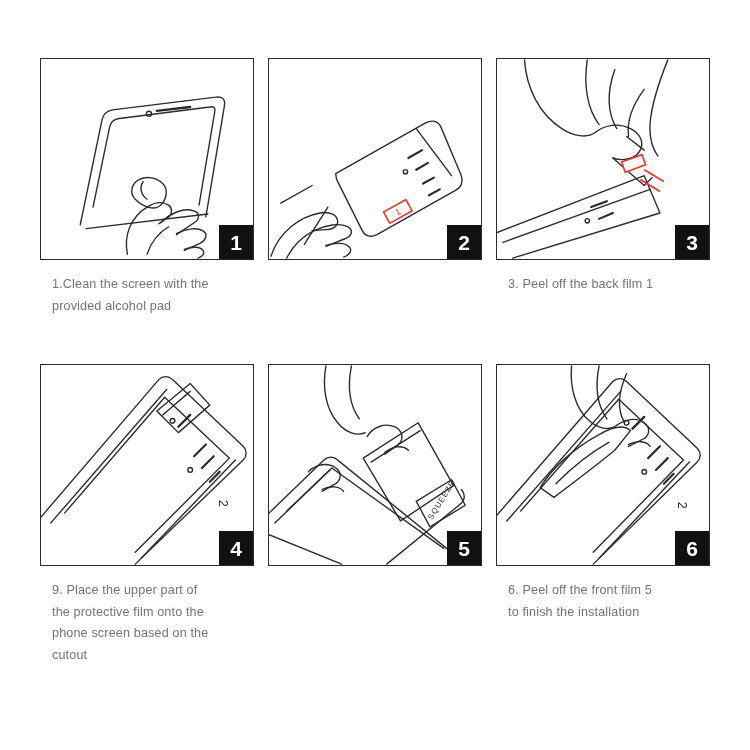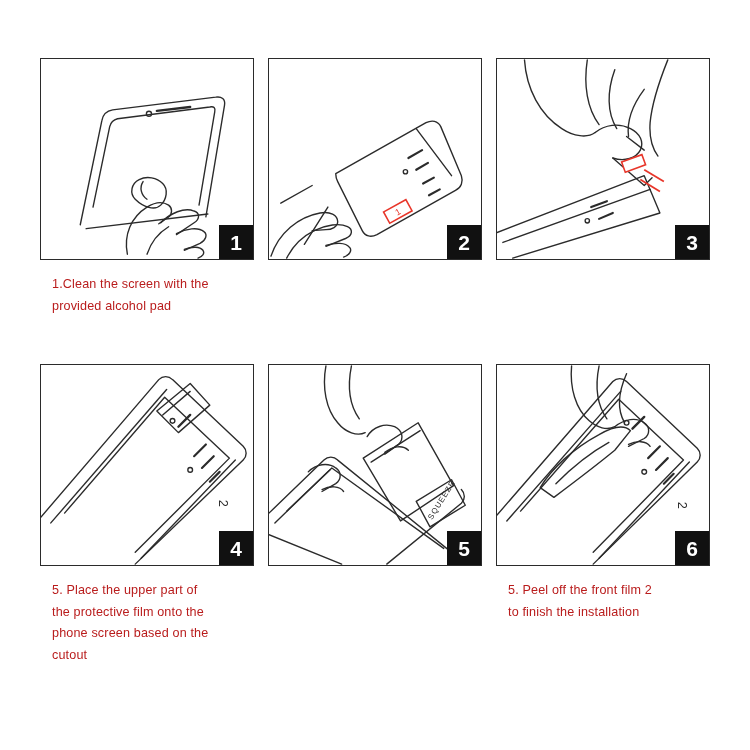--- a/index.html
+++ b/index.html
@@ -52,21 +52,21 @@
     font-weight: bold;
     display: flex;
     align-items: center;
     justify-content: center;
     line-height: 1;
     font-family: "Liberation Sans", sans-serif;
   }
   .caption {
     font-size: 12.6px;
     line-height: 1.72;
-    color: #b91c1c;
+    color: #737373;
     padding: 14px 6px 0 12px;
     letter-spacing: 0.15px;
     white-space: pre-line;
   }
   .row1 .caption { min-height: 72px; }
   .row2 .caption { min-height: 130px; }
   svg { display: block; }
   .row-gap2 { height: 18px; }
 </style>
 </head>
@@ -163,20 +163,21 @@
             <path d="M118 100 L150 128 L158 120"></path>
           </g>
           <g>
             <rect x="128" y="100" width="22" height="11" transform="rotate(-20 139 105)" fill="#ffffff" stroke="#e8362a" stroke-width="1.6"></rect>
             <path d="M150 112 L170 124" stroke="#e8362a" stroke-width="1.8" fill="none"></path>
             <path d="M146 122 L166 134" stroke="#e8362a" stroke-width="1.8" fill="none"></path>
           </g>
         </svg>
         <div class="badge">3</div>
       </div>
+      <div class="caption">3. Peel off the back film 1</div>
     </div>
   </div>
 
   <div class="row-gap2"></div>
 
   <div class="grid">
 
     <div class="cell row2">
       <div class="panel">
         <svg viewBox="0 0 216 202" width="100%" height="100%">
@@ -198,21 +199,21 @@
 
             <path d="M118 46 L152 18 L172 40 L140 68 Z"></path>
             <path d="M124 50 L152 26"></path>
           </g>
           <g>
             <text x="181" y="140" font-size="13" fill="#2b2b2b" transform="rotate(90 181 140)" text-anchor="middle" font-family="Liberation Sans, sans-serif">2</text>
           </g>
         </svg>
         <div class="badge">4</div>
       </div>
-      <div class="caption">5. Place the upper part of
+      <div class="caption">9. Place the upper part of
 the protective film onto the
 phone screen based on the
 cutout</div>
     </div>
 
     <div class="cell row2">
       <div class="panel">
         <svg viewBox="0 0 216 202" width="100%" height="100%">
           <g fill="none" stroke="#2b2b2b" stroke-width="1.4" stroke-linecap="round" stroke-linejoin="round">
 
@@ -269,18 +270,18 @@
             <path d="M132 8 C124 26 122 44 130 58"></path>
             <path d="M120 62 C130 54 142 52 150 58 C156 62 156 70 150 74 L134 82"></path>
             <path d="M134 80 C142 76 152 76 156 82"></path>
           </g>
           <g>
             <text x="184" y="142" font-size="13" fill="#2b2b2b" transform="rotate(90 184 142)" text-anchor="middle" font-family="Liberation Sans, sans-serif">2</text>
           </g>
         </svg>
         <div class="badge">6</div>
       </div>
-      <div class="caption">5. Peel off the front film 2
+      <div class="caption">6. Peel off the front film 5
 to finish the installation</div>
     </div>
   </div>
 
 </div>
 
 </body></html>

